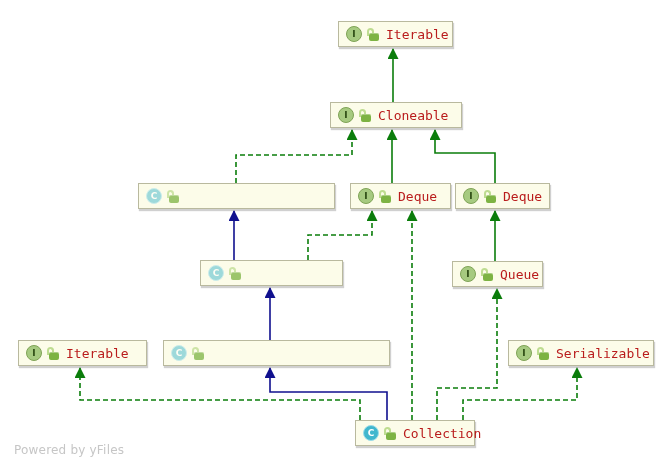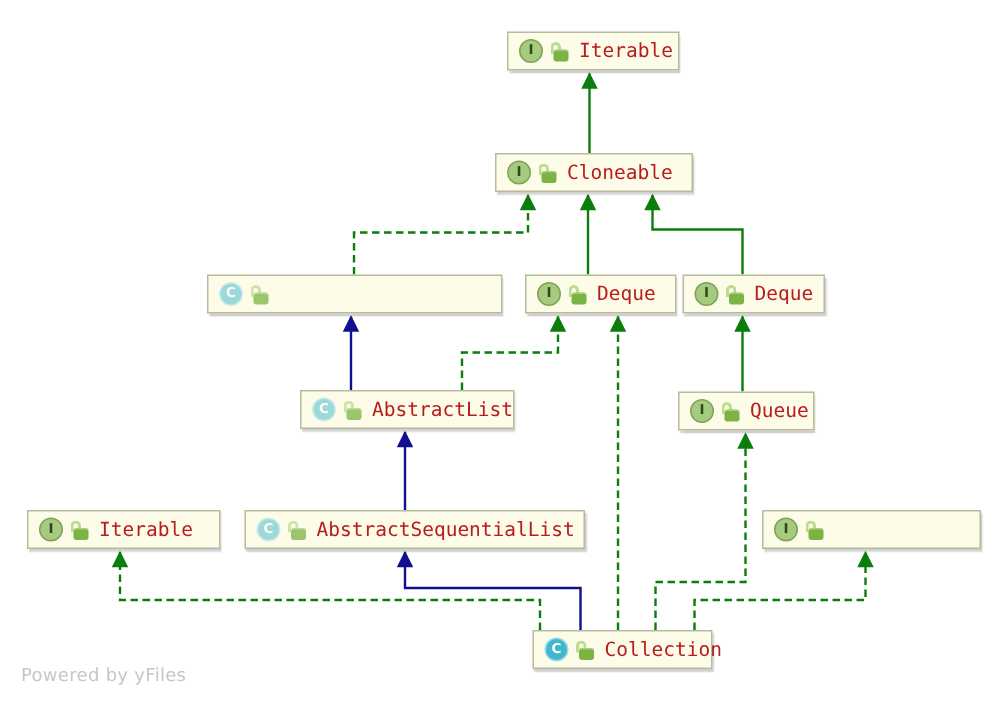--- a/index.html
+++ b/index.html
@@ -72,39 +72,38 @@
       <span class="node-label">Deque</span>
     </div>
     <div class="node" style="left: 455px; top: 183px; width: 95px; height: 26px;">
       <span class="type-icon interface">I</span>
       <span class="lock-icon"></span>
       <span class="node-label">Deque</span>
     </div>
     <div class="node abstract" style="left: 200px; top: 260px; width: 143px; height: 26px;">
       <span class="type-icon abstract-class">C</span>
       <span class="lock-icon"></span>
-      <span class="node-label">AbstractList</span>
     </div>
     <div class="node" style="left: 452px; top: 261px; width: 91px; height: 26px;">
       <span class="type-icon interface">I</span>
       <span class="lock-icon"></span>
       <span class="node-label">Queue</span>
     </div>
     <div class="node" style="left: 18px; top: 340px; width: 129px; height: 26px;">
       <span class="type-icon interface">I</span>
       <span class="lock-icon"></span>
       <span class="node-label">Iterable</span>
     </div>
     <div class="node abstract" style="left: 163px; top: 340px; width: 227px; height: 26px;">
       <span class="type-icon abstract-class">C</span>
       <span class="lock-icon"></span>
-      <span class="node-label">AbstractSequentialList</span>
     </div>
     <div class="node" style="left: 508px; top: 340px; width: 146px; height: 26px;">
       <span class="type-icon interface">I</span>
       <span class="lock-icon"></span>
+      <span class="node-label">Serializable</span>
     </div>
     <div class="node" style="left: 355px; top: 420px; width: 120px; height: 26px;">
       <span class="type-icon class">C</span>
       <span class="lock-icon"></span>
       <span class="node-label">Collection</span>
     </div>
   </div>
 
 </body></html>

